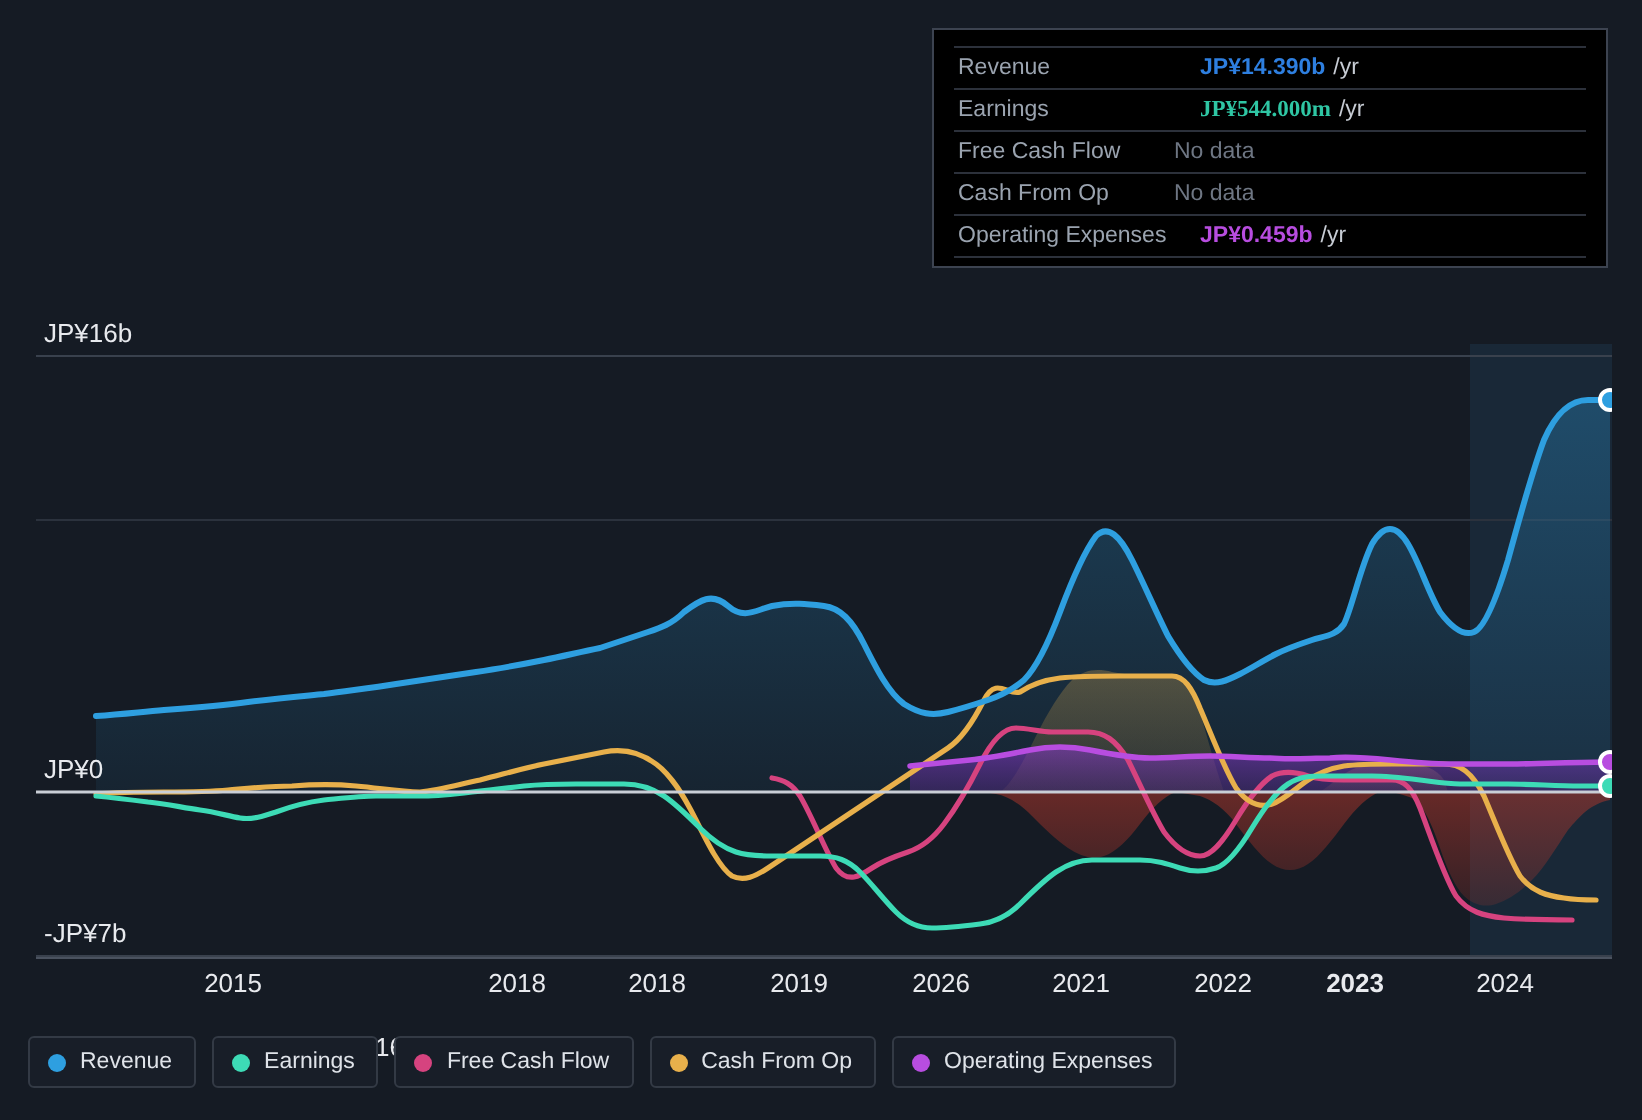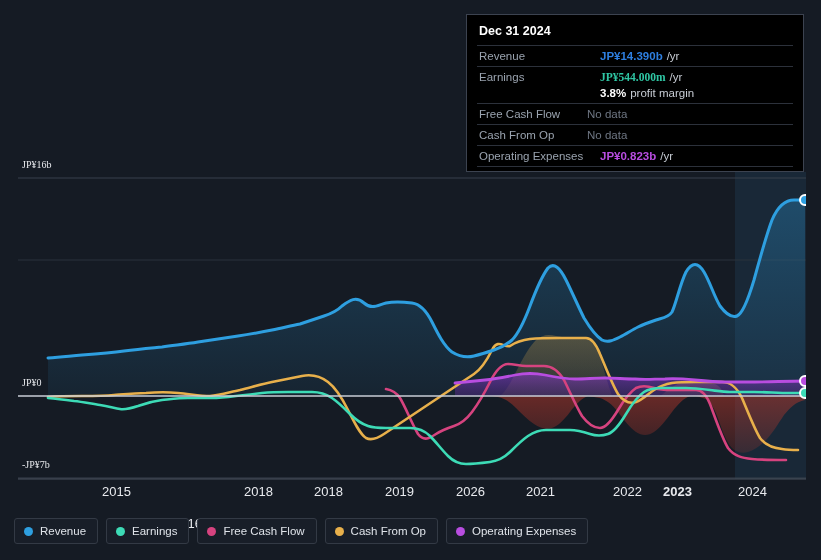--- a/index.html
+++ b/index.html
@@ -35,21 +35,21 @@
   .tt-label{width:108px;color:#9aa3af;flex:none;}
   .tt-val{font-weight:bold;margin-left:13px;}
   .tt-unit{color:#c7ccd4;font-weight:normal;margin-left:4px;}
   .tt-nodata{color:#6e7683;}
   .c-rev{color:#2e7fe0;}
   .c-ear{color:#2fc6a4;font-family:Liberation Serif, serif;}
   .c-pm{color:#ffffff;}
   .c-opex{color:#b84de0;}
 
   
-  .ylab{position:absolute;font-size:10px;color:#e8eaee;white-space:nowrap;font-family:Liberation Serif, serif;}
+  .ylab{position:absolute;font-size:13px;color:#e8eaee;white-space:nowrap;}
   .xlab{position:absolute;font-size:13px;color:#e8eaee;text-align:right;width:60px;}
 
   
   .legend{
     position:absolute;left:14px;top:518px;
     display:flex;gap:8px;
   }
   .lg-item{
     display:flex;align-items:center;gap:7px;
     border:1px solid #333a45;
@@ -242,58 +242,52 @@
   <div class="ylab" style="left:22px;top:377px;">JP¥0</div>
   <div class="ylab" style="left:22px;top:459px;">-JP¥7b</div>
 
   <div class="xlab" style="left:71px;top:484px;">2015</div>
   <div class="xlab" style="left:142px;top:484px;margin-top:32px;">2016</div>
   <div class="xlab" style="left:213px;top:484px;">2018</div>
   <div class="xlab" style="left:283px;top:484px;">2018</div>
   <div class="xlab" style="left:354px;top:484px;">2019</div>
   <div class="xlab" style="left:425px;top:484px;">2026</div>
   <div class="xlab" style="left:495px;top:484px;">2021</div>
-  <div class="xlab" style="left:582px;top:484px;">2022</div>
+  <div class="xlab" style="left:566px;top:484px;">2022</div>
   <div class="xlab" style="left:632px;top:484px;font-weight:bold;">2023</div>
   <div class="xlab" style="left:707px;top:484px;">2024</div>
 
   <div class="tooltip">
-    <div class="tt-date">Dec 31 2024</div>
 
     <div class="tt-row">
       <span class="tt-label">Revenue</span>
       <span class="tt-val c-rev">JP¥14.390b</span>
       <span class="tt-unit">/yr</span>
     </div>
 
     <div class="tt-row">
       <span class="tt-label">Earnings</span>
       <span class="tt-val c-ear">JP¥544.000m</span>
       <span class="tt-unit">/yr</span>
     </div>
 
-    <div class="tt-row sub">
-      <span class="tt-label"></span>
-      <span class="tt-val c-pm">3.8%</span>
-      <span class="tt-unit">profit margin</span>
-    </div>
 
     <div class="tt-row">
       <span class="tt-label">Free Cash Flow</span>
       <span class="tt-nodata">No data</span>
     </div>
 
     <div class="tt-row">
       <span class="tt-label">Cash From Op</span>
       <span class="tt-nodata">No data</span>
     </div>
 
     <div class="tt-row last">
       <span class="tt-label">Operating Expenses</span>
-      <span class="tt-val c-opex">JP¥0.823b</span>
+      <span class="tt-val c-opex">JP¥0.459b</span>
       <span class="tt-unit">/yr</span>
     </div>
   </div>
 
   <div class="legend">
     <div class="lg-item">
       <span class="lg-dot" style="background:#2e9fe0;"></span>
       <span>Revenue</span>
     </div>
     <div class="lg-item">

